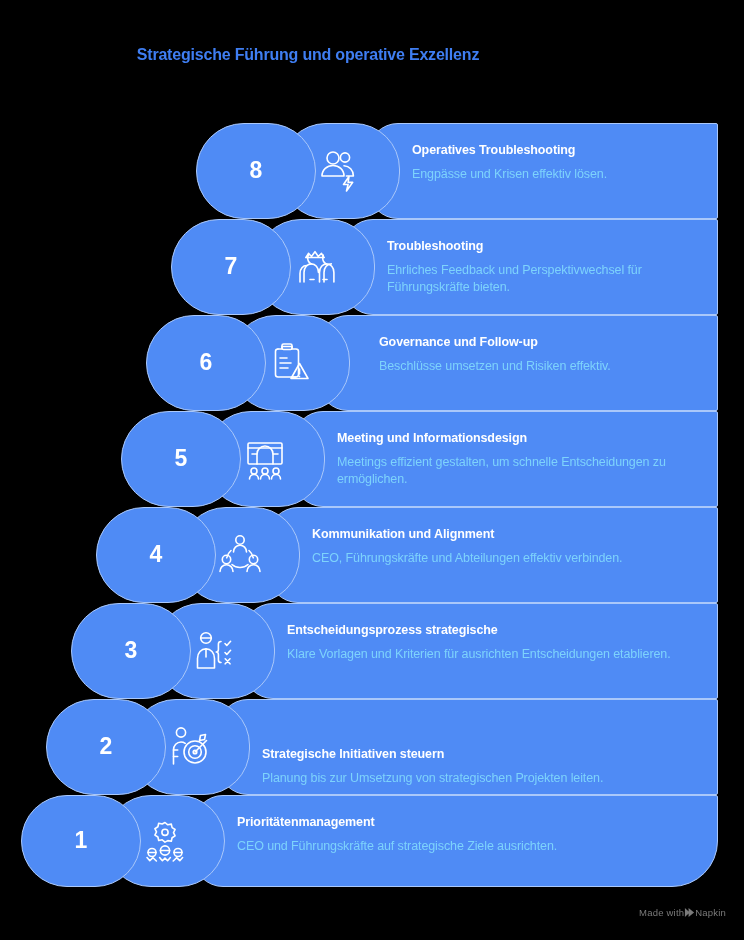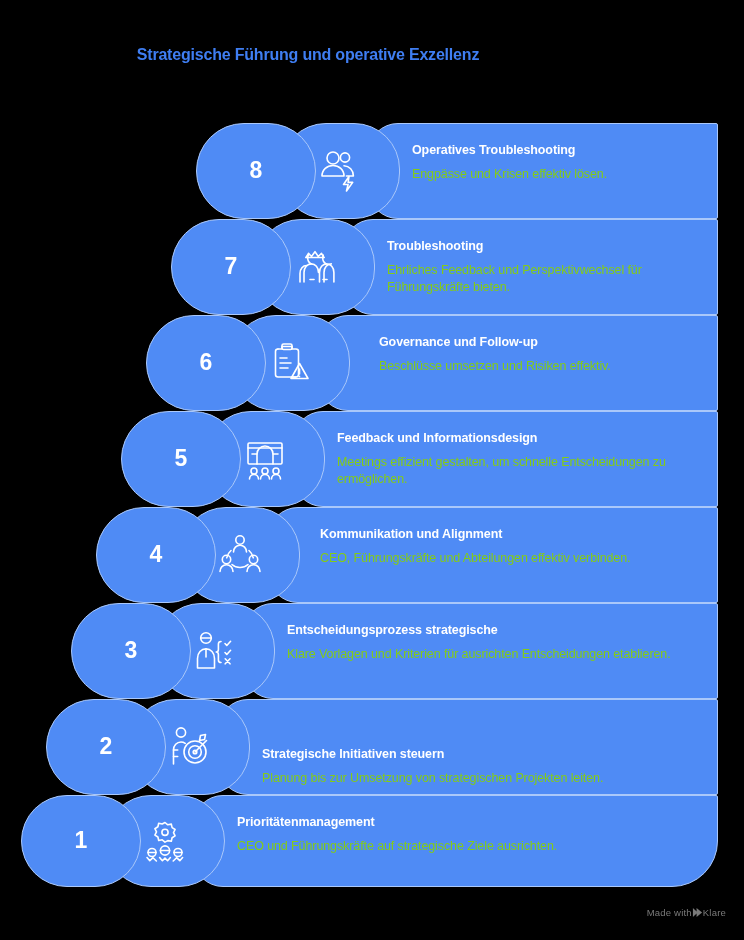--- a/index.html
+++ b/index.html
@@ -60,21 +60,21 @@
   .iconwrap svg{width:52px;height:52px;display:block;}
   .txt{
     position:absolute;z-index:6;
   }
   .txt .hd{
     color:#ffffff;font-size:12.5px;font-weight:bold;
     margin:0 0 9px 0;line-height:1.15;
     letter-spacing:-0.1px;
   }
   .txt .bd{
-    color:#84cc16;font-size:12.5px;font-weight:400;
+    color:#7dd3fc;font-size:12.5px;font-weight:400;
     margin:0;line-height:1.35;
     letter-spacing:-0.1px;
   }
 
   .watermark{
     position:absolute;right:18px;bottom:22px;
     color:#7a7a7a;font-size:9.5px;
     display:flex;align-items:center;
     letter-spacing:.2px;
   }
@@ -174,21 +174,21 @@
       <circle cx="15" cy="38" r="3"></circle>
       <path d="M10.5 46c0-2.6 2-4.6 4.5-4.6s4.5 2 4.5 4.6"></path>
       <circle cx="26" cy="38" r="3"></circle>
       <path d="M21.5 46c0-2.6 2-4.6 4.5-4.6s4.5 2 4.5 4.6"></path>
       <circle cx="37" cy="38" r="3"></circle>
       <path d="M32.5 46c0-2.6 2-4.6 4.5-4.6s4.5 2 4.5 4.6"></path>
      </g>
           </svg>
         </div>
         <div class="txt" style="left: 337px; top: 431px; width: 369px;">
-          <p class="hd">Feedback und Informationsdesign</p>
+          <p class="hd">Meeting und Informationsdesign</p>
           <p class="bd">Meetings effizient gestalten, um schnelle Entscheidungen zu ermöglichen.</p>
         </div>
       </div>
       <div class="row" style="left: 0px; top: 0px;">
         <div class="pill pill-text" style="left: 268px; top: 507px; width: 450px; height: 96px;"></div>
         <div class="pill pill-icon" style="left: 180px; top: 507px; width: 120px; height: 96px;"></div>
         <div class="pill pill-num" style="left: 96px; top: 507px; width: 120px; height: 96px;"></div>
         <div class="num" style="left: 116px; top: 543px; width: 80px;">4</div>
         <div class="iconwrap" style="left: 212px; top: 527px;">
           <svg viewBox="0 0 52 52">
@@ -198,21 +198,21 @@
       <circle cx="12.5" cy="30.5" r="4.2"></circle>
       <path d="M6 42.5c0-3.9 2.9-6.8 6.5-6.8s6.5 2.9 6.5 6.8"></path>
       <circle cx="39.5" cy="30.5" r="4.2"></circle>
       <path d="M33 42.5c0-3.9 2.9-6.8 6.5-6.8s6.5 2.9 6.5 6.8"></path>
       <path d="M17 21.5a13.5 13.5 0 00-4.3 7.3"></path>
       <path d="M35 21.5a13.5 13.5 0 014.3 7.3"></path>
       <path d="M18 35.5a12 12 0 0016 0"></path>
      </g>
           </svg>
         </div>
-        <div class="txt" style="left: 320px; top: 527px; width: 394px;">
+        <div class="txt" style="left: 312px; top: 527px; width: 394px;">
           <p class="hd">Kommunikation und Alignment</p>
           <p class="bd">CEO, Führungskräfte und Abteilungen effektiv verbinden.</p>
         </div>
       </div>
       <div class="row" style="left: 0px; top: 0px;">
         <div class="pill pill-text" style="left: 243px; top: 603px; width: 475px; height: 96px;"></div>
         <div class="pill pill-icon" style="left: 155px; top: 603px; width: 120px; height: 96px;"></div>
         <div class="pill pill-num" style="left: 71px; top: 603px; width: 120px; height: 96px;"></div>
         <div class="num" style="left: 91px; top: 639px; width: 80px;">3</div>
         <div class="iconwrap" style="left: 187px; top: 623px;">
@@ -288,16 +288,16 @@
       </div>
     </div>
 
   <div class="watermark">
     <span>Made with</span>
     <span class="wm-logo">
       <svg viewBox="0 0 12 12">
           <path d="M1 1 L1 11 L5 7 L5 11 L11 6 L5 1 L5 5 Z" fill="#7a7a7a"></path>
         </svg>
     </span>
-    <span>Klare</span>
+    <span>Napkin</span>
   </div>
 
 </div>
 
 </body></html>

